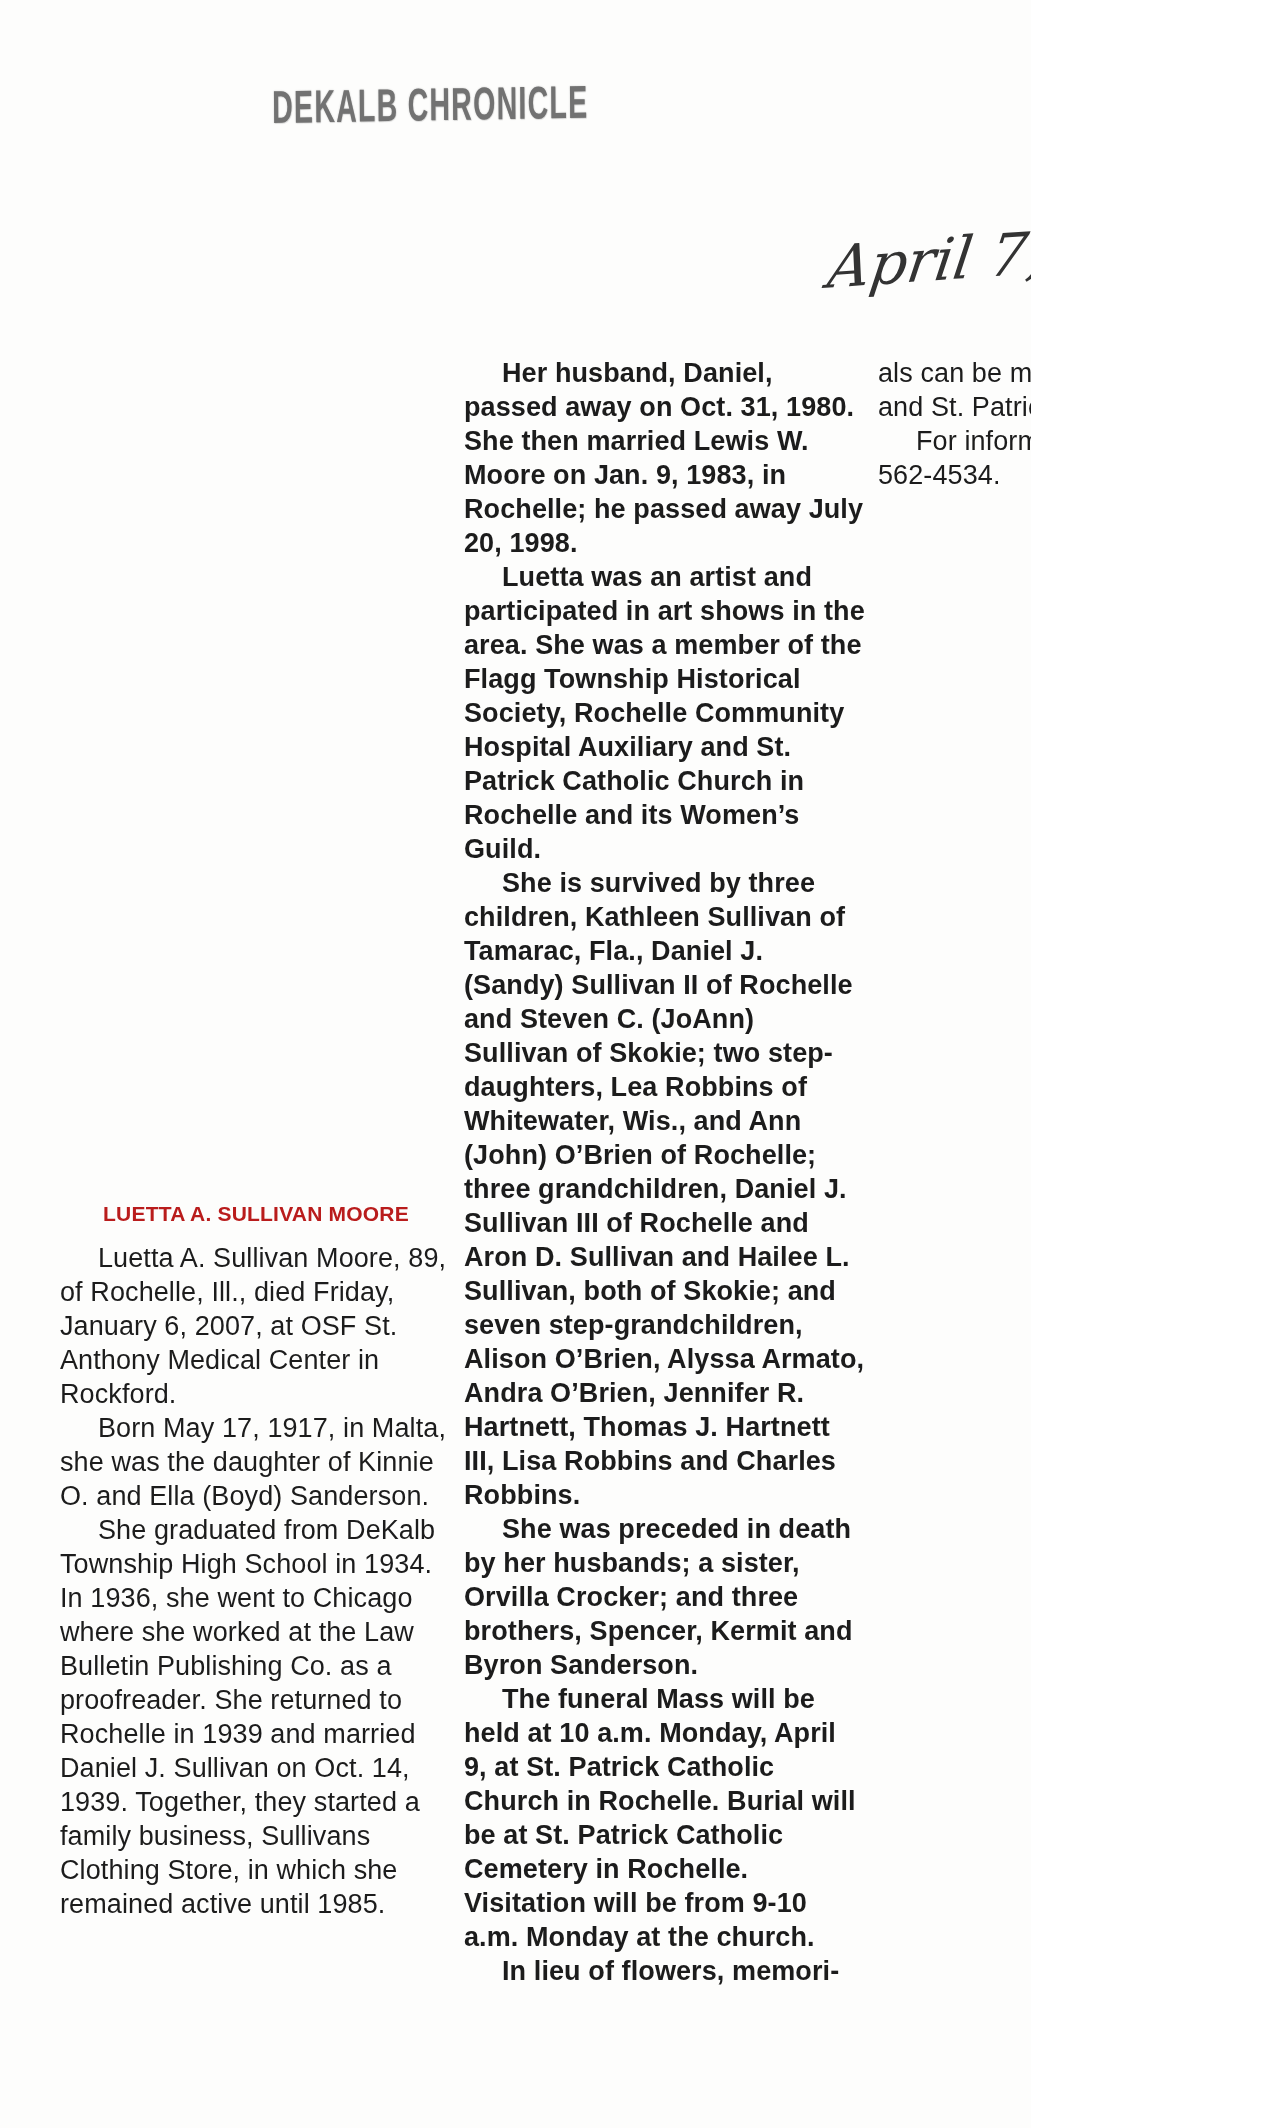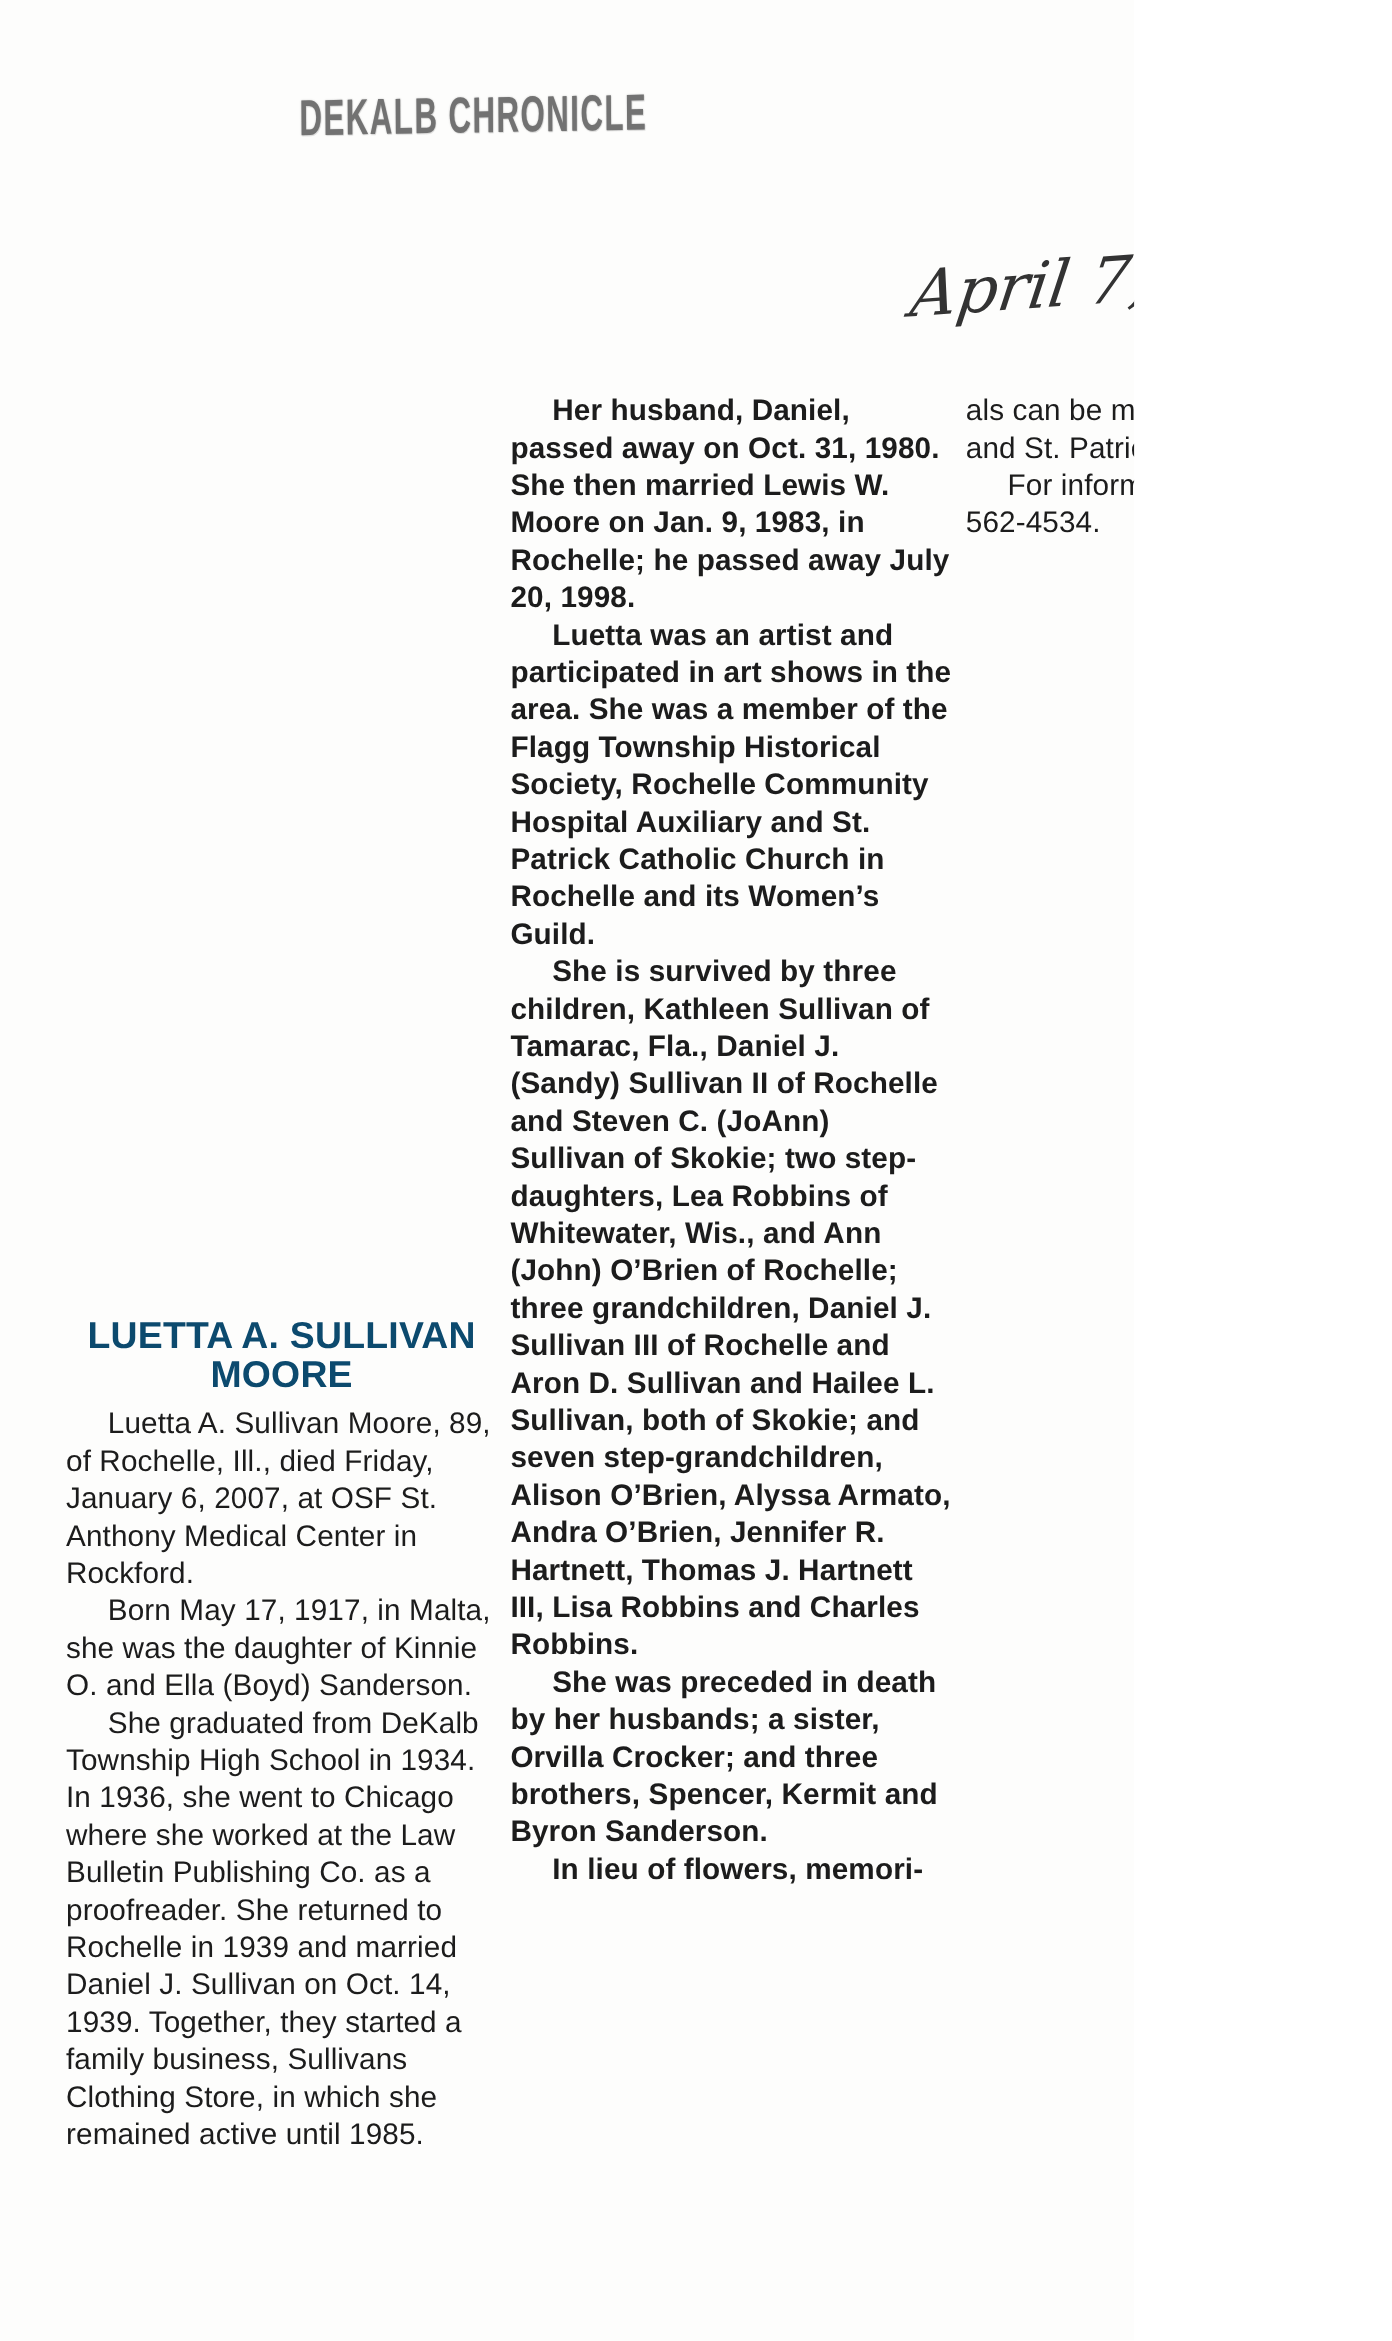--- a/index.html
+++ b/index.html
@@ -61,25 +61,25 @@
     text-indent: 38px;
   }
   .col p.no-indent {
     text-indent: 0;
   }
   .col-left   { left: 60px;  top: 1196px; width: 392px; }
   .col-middle { left: 464px; top: 356px;  width: 402px; font-weight: bold; }
   .col-right  { left: 878px; top: 356px;  width: 354px; }
 
   .obit-title {
-    font-size: 34px;
+    font-size: 21px;
     line-height: 36px;
     font-weight: 700;
     text-align: center;
-    color: #0c4a6e;
+    color: #b91c1c;
     margin: 0 0 9px 0;
     letter-spacing: 0.2px;
   }
 </style>
 </head>
 <body>
 
 <div class="page">
 
   <div class="stamp">DEKALB CHRONICLE</div>
@@ -91,20 +91,21 @@
     <p>Luetta A. Sullivan Moore, 89, of Rochelle, Ill., died Friday, January 6, 2007, at OSF St. Anthony Medical Center in Rockford.</p>
     <p>Born May 17, 1917, in Malta, she was the daughter of Kinnie O. and Ella (Boyd) Sanderson.</p>
     <p>She graduated from DeKalb Township High School in 1934. In 1936, she went to Chicago where she worked at the Law Bulletin Publishing Co. as a proofreader. She returned to Rochelle in 1939 and married Daniel J. Sullivan on Oct. 14, 1939. Together, they started a family business, Sullivans Clothing Store, in which she remained active until 1985.</p>
   </section>
 
   <section class="col col-middle">
     <p>Her husband, Daniel, passed away on Oct. 31, 1980. She then married Lewis W. Moore on Jan. 9, 1983, in Rochelle; he passed away July 20, 1998.</p>
     <p>Luetta was an artist and participated in art shows in the area. She was a member of the Flagg Township Historical Society, Rochelle Community Hospital Auxiliary and St. Patrick Catholic Church in Rochelle and its Women’s Guild.</p>
     <p>She is survived by three children, Kathleen Sullivan of Tamarac, Fla., Daniel J. (Sandy) Sullivan II of Rochelle and Steven C. (JoAnn) Sullivan of Skokie; two step-daughters, Lea Robbins of Whitewater, Wis., and Ann (John) O’Brien of Rochelle; three grandchildren, Daniel J. Sullivan III of Rochelle and Aron D. Sullivan and Hailee L. Sullivan, both of Skokie; and seven step-grandchildren, Alison O’Brien, Alyssa Armato, Andra O’Brien, Jennifer R. Hartnett, Thomas J. Hartnett III, Lisa Robbins and Charles Robbins.</p>
     <p>She was preceded in death by her husbands; a sister, Orvilla Crocker; and three brothers, Spencer, Kermit and Byron Sanderson.</p>
+    <p>The funeral Mass will be held at 10 a.m. Monday, April 9, at St. Patrick Catholic Church in Rochelle. Burial will be at St. Patrick Catholic Cemetery in Rochelle. Visitation will be from 9-10 a.m. Monday at the church.</p>
     <p>In lieu of flowers, memori-</p>
   </section>
 
   <section class="col col-right">
     <p class="no-indent">als can be made to HOPE and St. Patrick Church.</p>
     <p>For information, call (815) 562-4534.</p>
   </section>
 
 </div>
 

